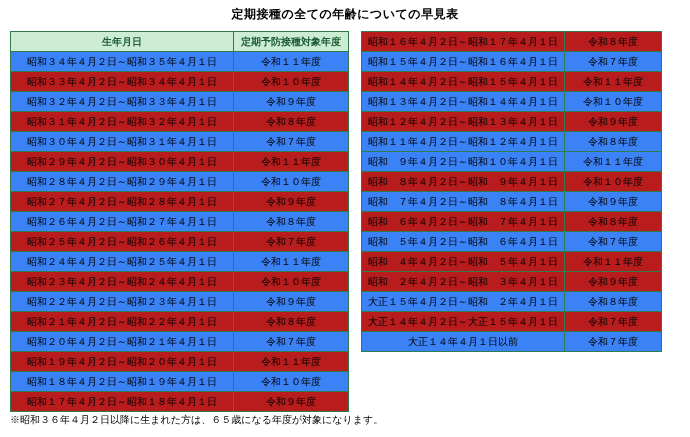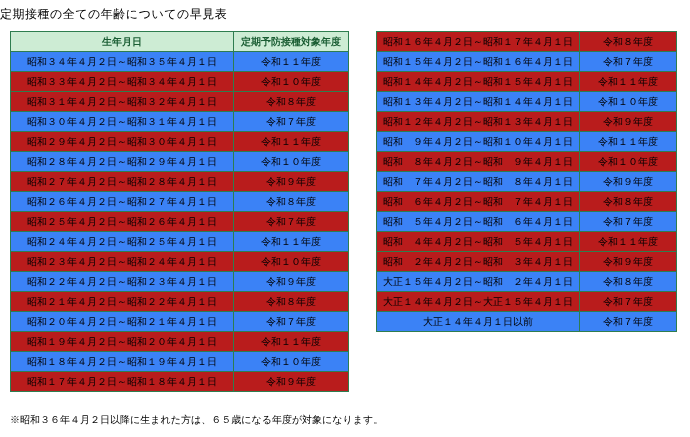--- a/index.html
+++ b/index.html
@@ -9,32 +9,32 @@
   body {
     width: 690px;
     height: 437px;
     background: #ffffff;
     font-family: "Liberation Sans", sans-serif;
     color: #000000;
     position: relative;
     overflow: hidden;
   }
   .page-title {
-    text-align: left;
+    text-align: center;
     font-size: 12px;
-    font-weight: normal;
+    font-weight: bold;
     padding-top: 6px;
     letter-spacing: 0.5px;
   }
   .tables {
     display: flex;
     flex-direction: row;
     align-items: flex-start;
     padding: 8px 10px 0 10px;
-    gap: 27px;
+    gap: 12px;
   }
   table.chart {
     border-collapse: collapse;
     border: 1px solid #2e7d4f;
     table-layout: fixed;
   }
   table.chart td, table.chart th {
     border: 1px solid #2e7d4f;
     font-size: 10px;
     text-align: center;
@@ -79,20 +79,24 @@
     </thead>
     <tbody id="left-body">
         <tr class="plain">
           <td class="col-date">昭和３４年４月２日～昭和３５年４月１日</td>
           <td class="col-year">令和１１年度</td>
         </tr>
         <tr class="alt">
           <td class="col-date">昭和３３年４月２日～昭和３４年４月１日</td>
           <td class="col-year">令和１０年度</td>
         </tr>
+        <tr class="plain">
+          <td class="col-date">昭和３２年４月２日～昭和３３年４月１日</td>
+          <td class="col-year">令和９年度</td>
+        </tr>
         <tr class="alt">
           <td class="col-date">昭和３１年４月２日～昭和３２年４月１日</td>
           <td class="col-year">令和８年度</td>
         </tr>
         <tr class="plain">
           <td class="col-date">昭和３０年４月２日～昭和３１年４月１日</td>
           <td class="col-year">令和７年度</td>
         </tr>
         <tr class="alt">
           <td class="col-date">昭和２９年４月２日～昭和３０年４月１日</td>
@@ -165,20 +169,24 @@
         </tr>
         <tr class="plain">
           <td class="col-date-r">昭和１３年４月２日～昭和１４年４月１日</td>
           <td class="col-year-r">令和１０年度</td>
         </tr>
         <tr class="alt">
           <td class="col-date-r">昭和１２年４月２日～昭和１３年４月１日</td>
           <td class="col-year-r">令和９年度</td>
         </tr>
         <tr class="plain">
+          <td class="col-date-r">昭和１１年４月２日～昭和１２年４月１日</td>
+          <td class="col-year-r">令和８年度</td>
+        </tr>
+        <tr class="plain">
           <td class="col-date-r">昭和　９年４月２日～昭和１０年４月１日</td>
           <td class="col-year-r">令和１１年度</td>
         </tr>
         <tr class="alt">
           <td class="col-date-r">昭和　８年４月２日～昭和　９年４月１日</td>
           <td class="col-year-r">令和１０年度</td>
         </tr>
         <tr class="plain">
           <td class="col-date-r">昭和　７年４月２日～昭和　８年４月１日</td>
           <td class="col-year-r">令和９年度</td>

